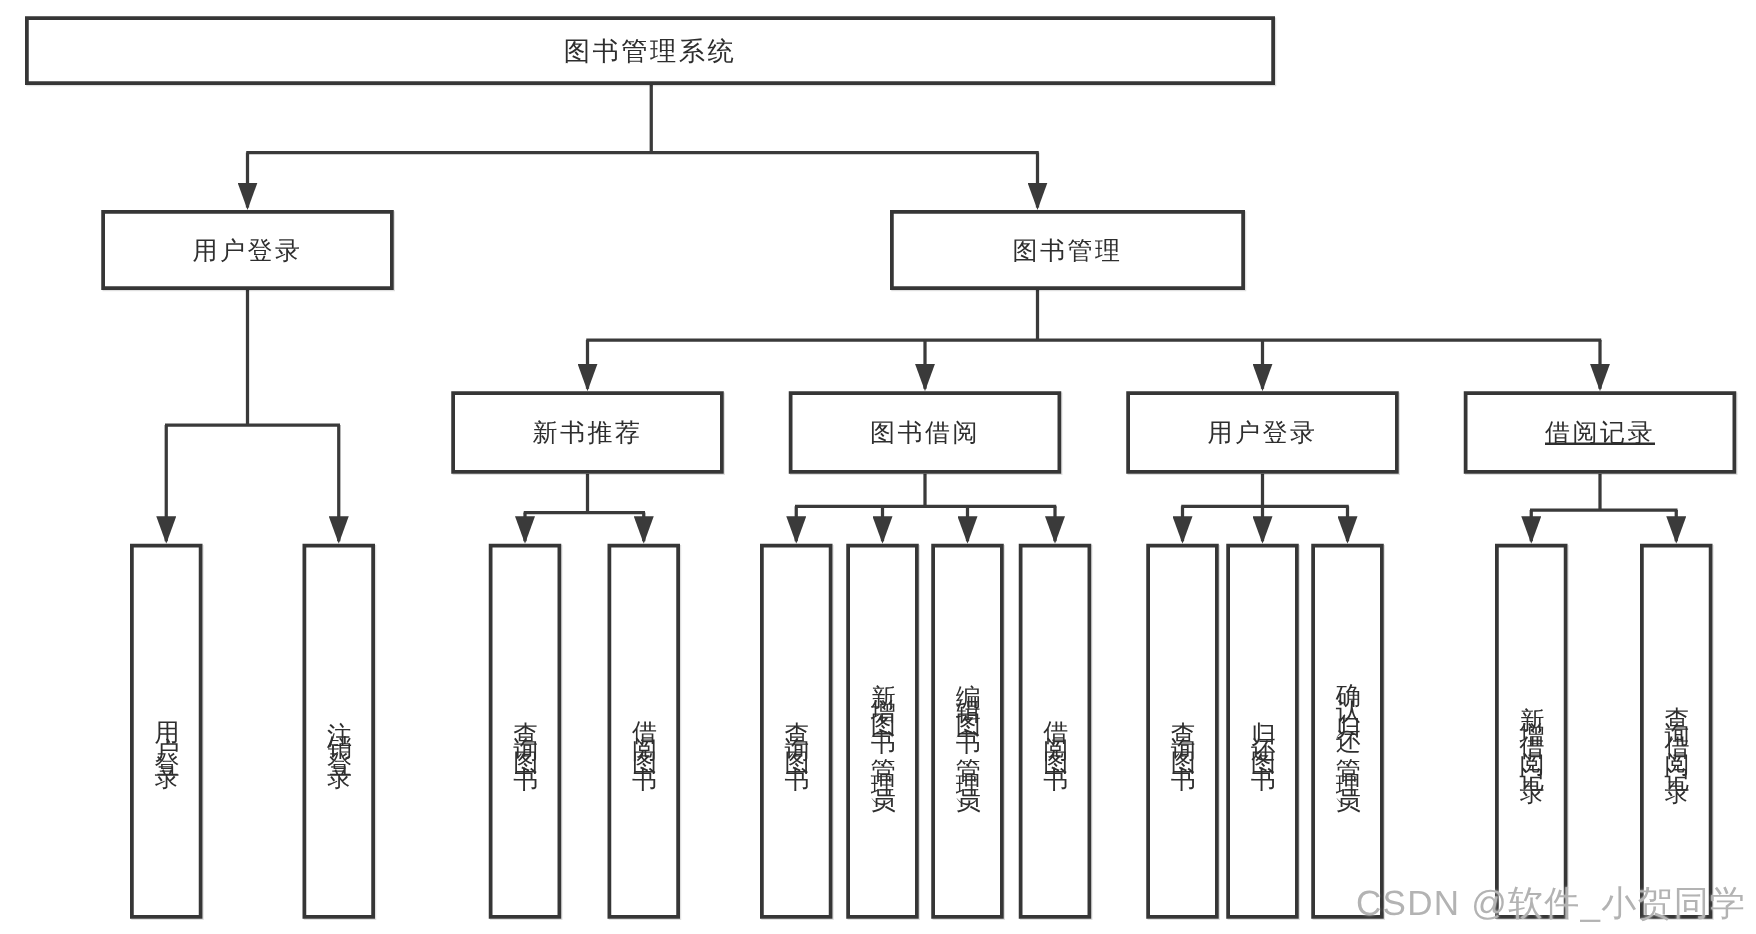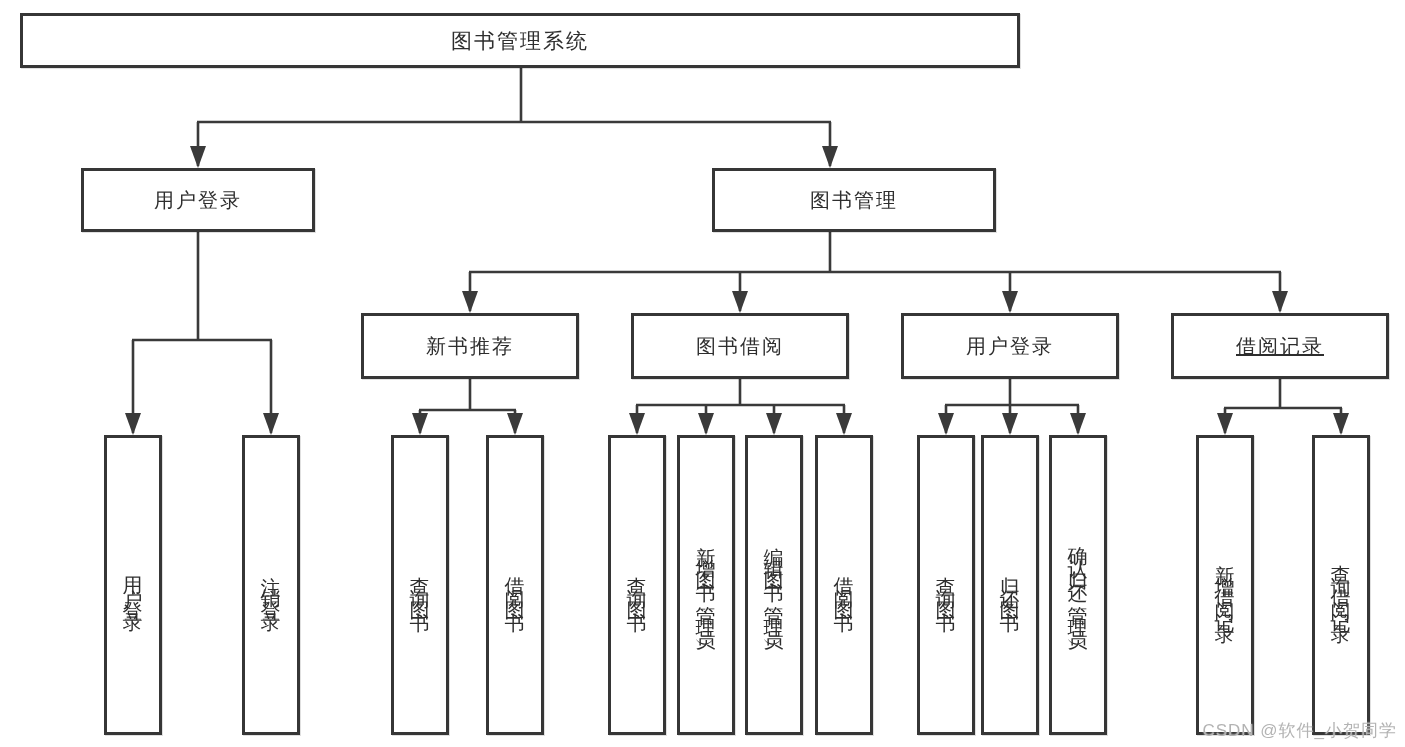--- a/index.html
+++ b/index.html
@@ -89,21 +89,21 @@
   .leaf-10 { left: 981px; }
   .leaf-11 { left: 1049px; }
   .leaf-12 { left: 1196px; }
   .leaf-13 { left: 1312px; }
 
   .watermark {
     position: absolute;
     right: 8px;
     bottom: 5px;
     z-index: 3;
-    font-size: 17px;
+    font-size: 28px;
     color: var(--watermark);
     letter-spacing: 1px;
     white-space: nowrap;
     text-shadow: 0 0 2px rgba(255,255,255,0.9);
   }
 </style>
 </head>
 <body>
 
 <div class="canvas">

